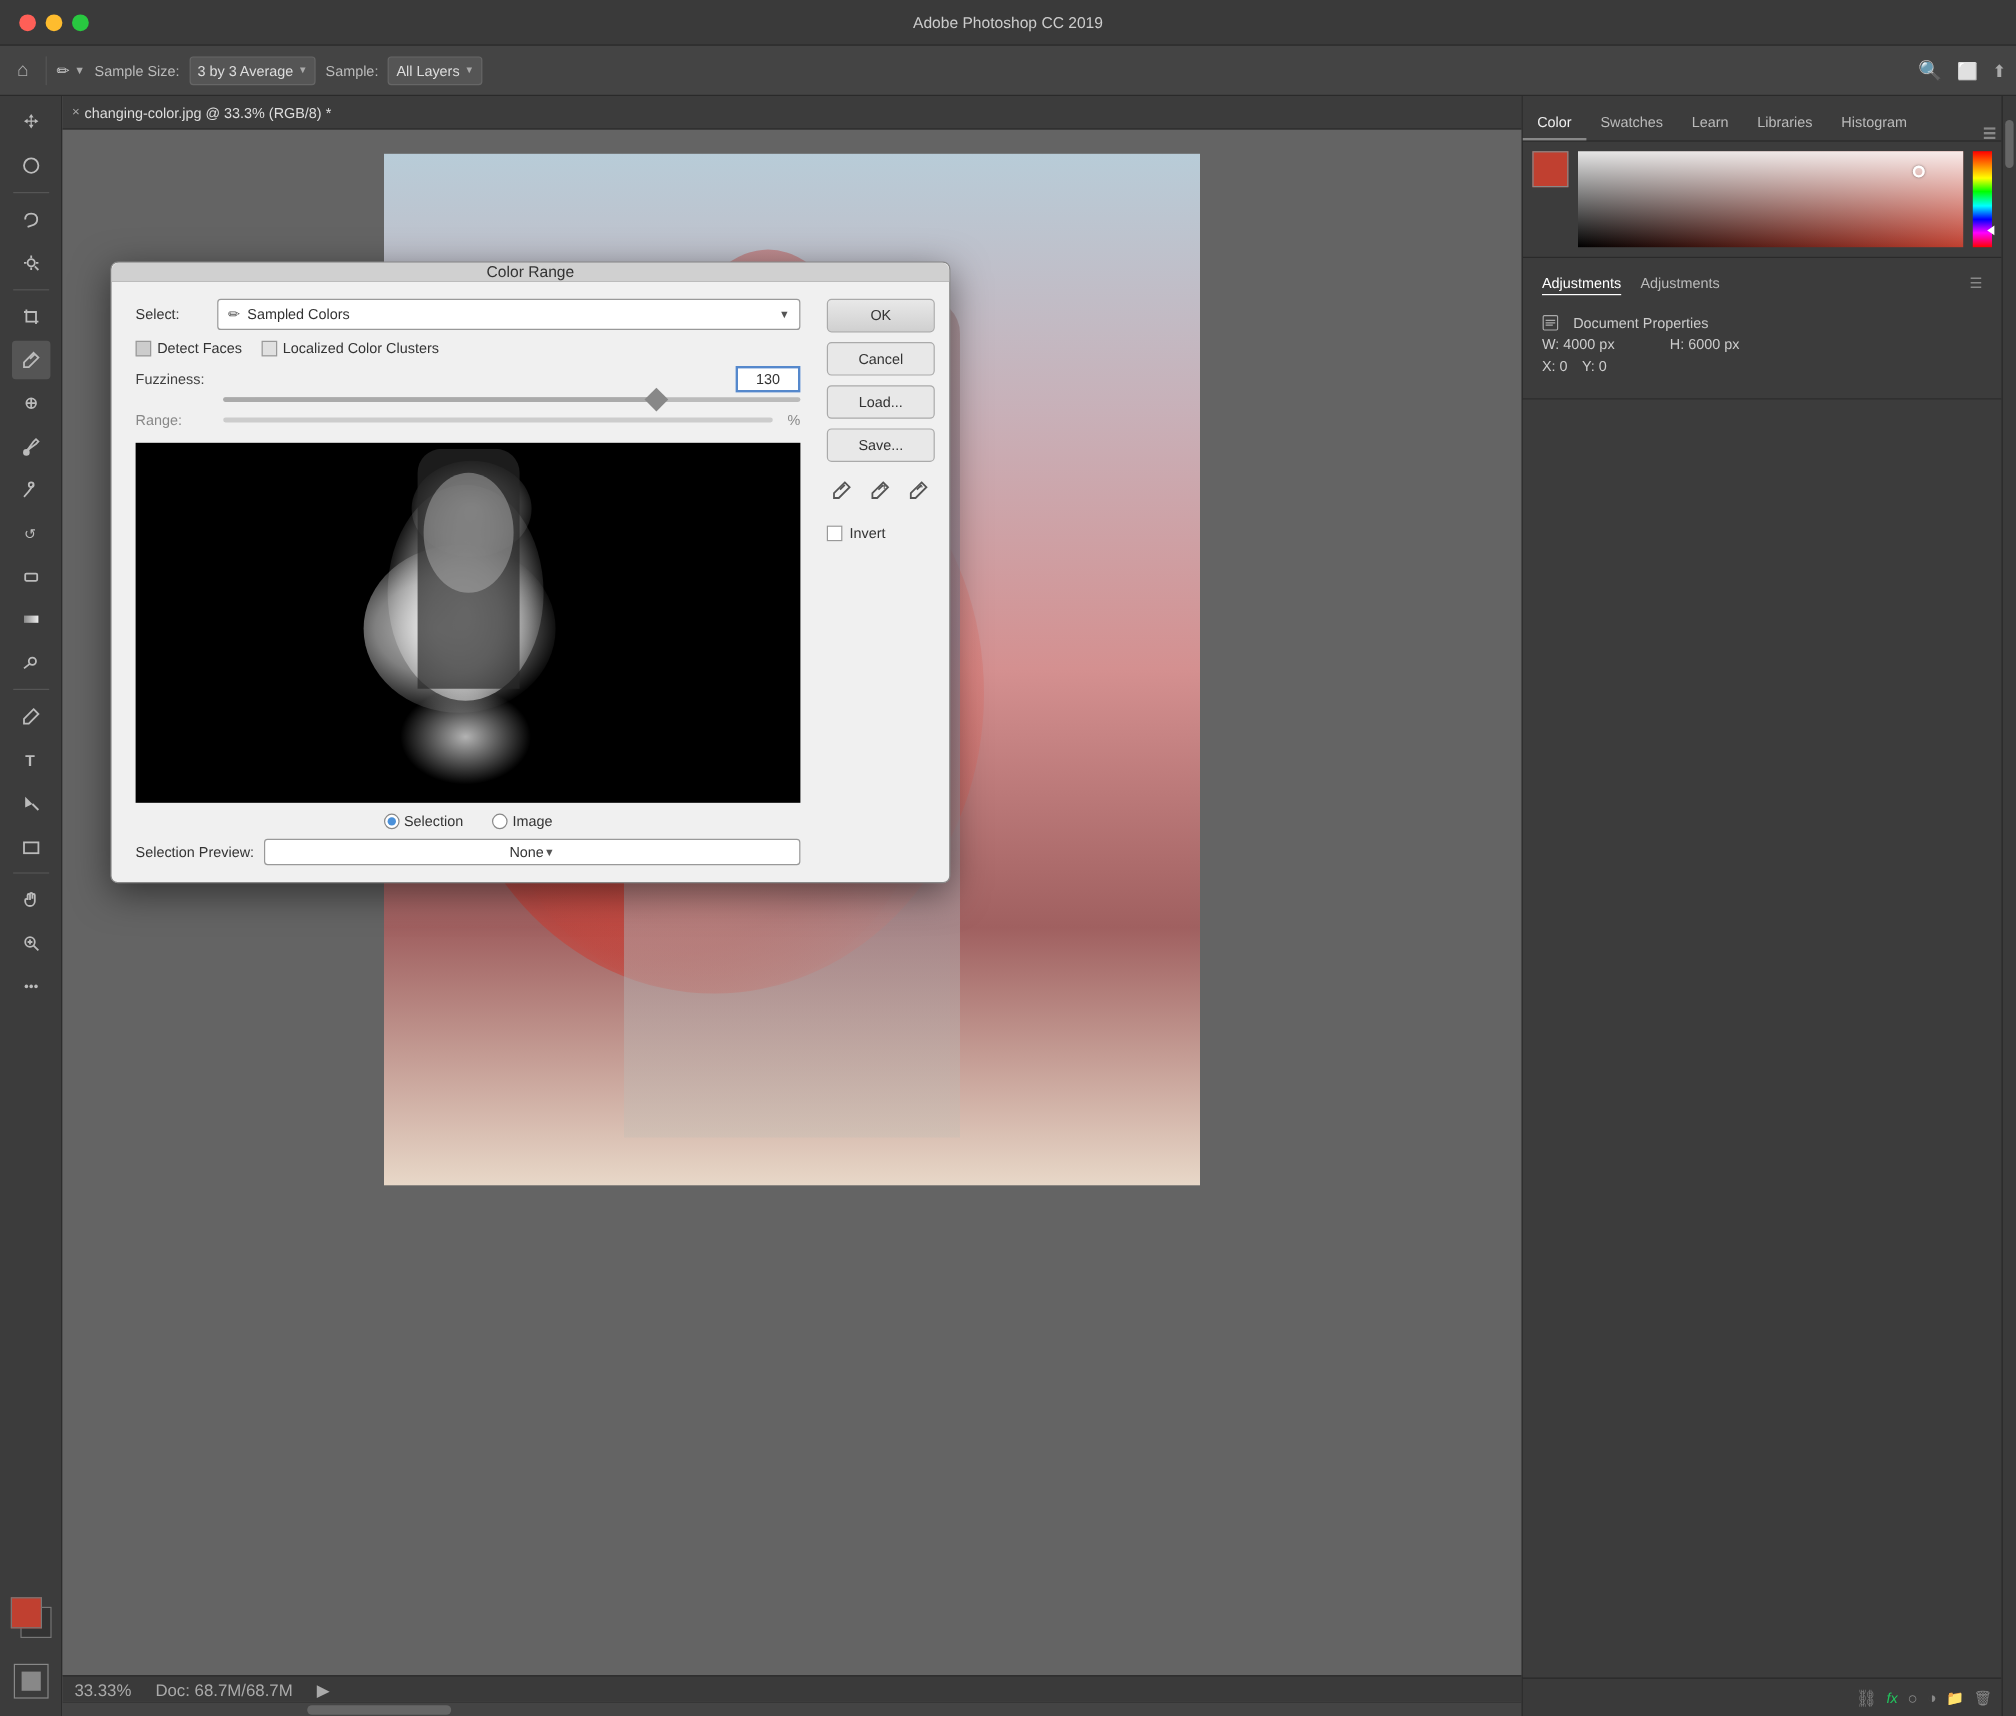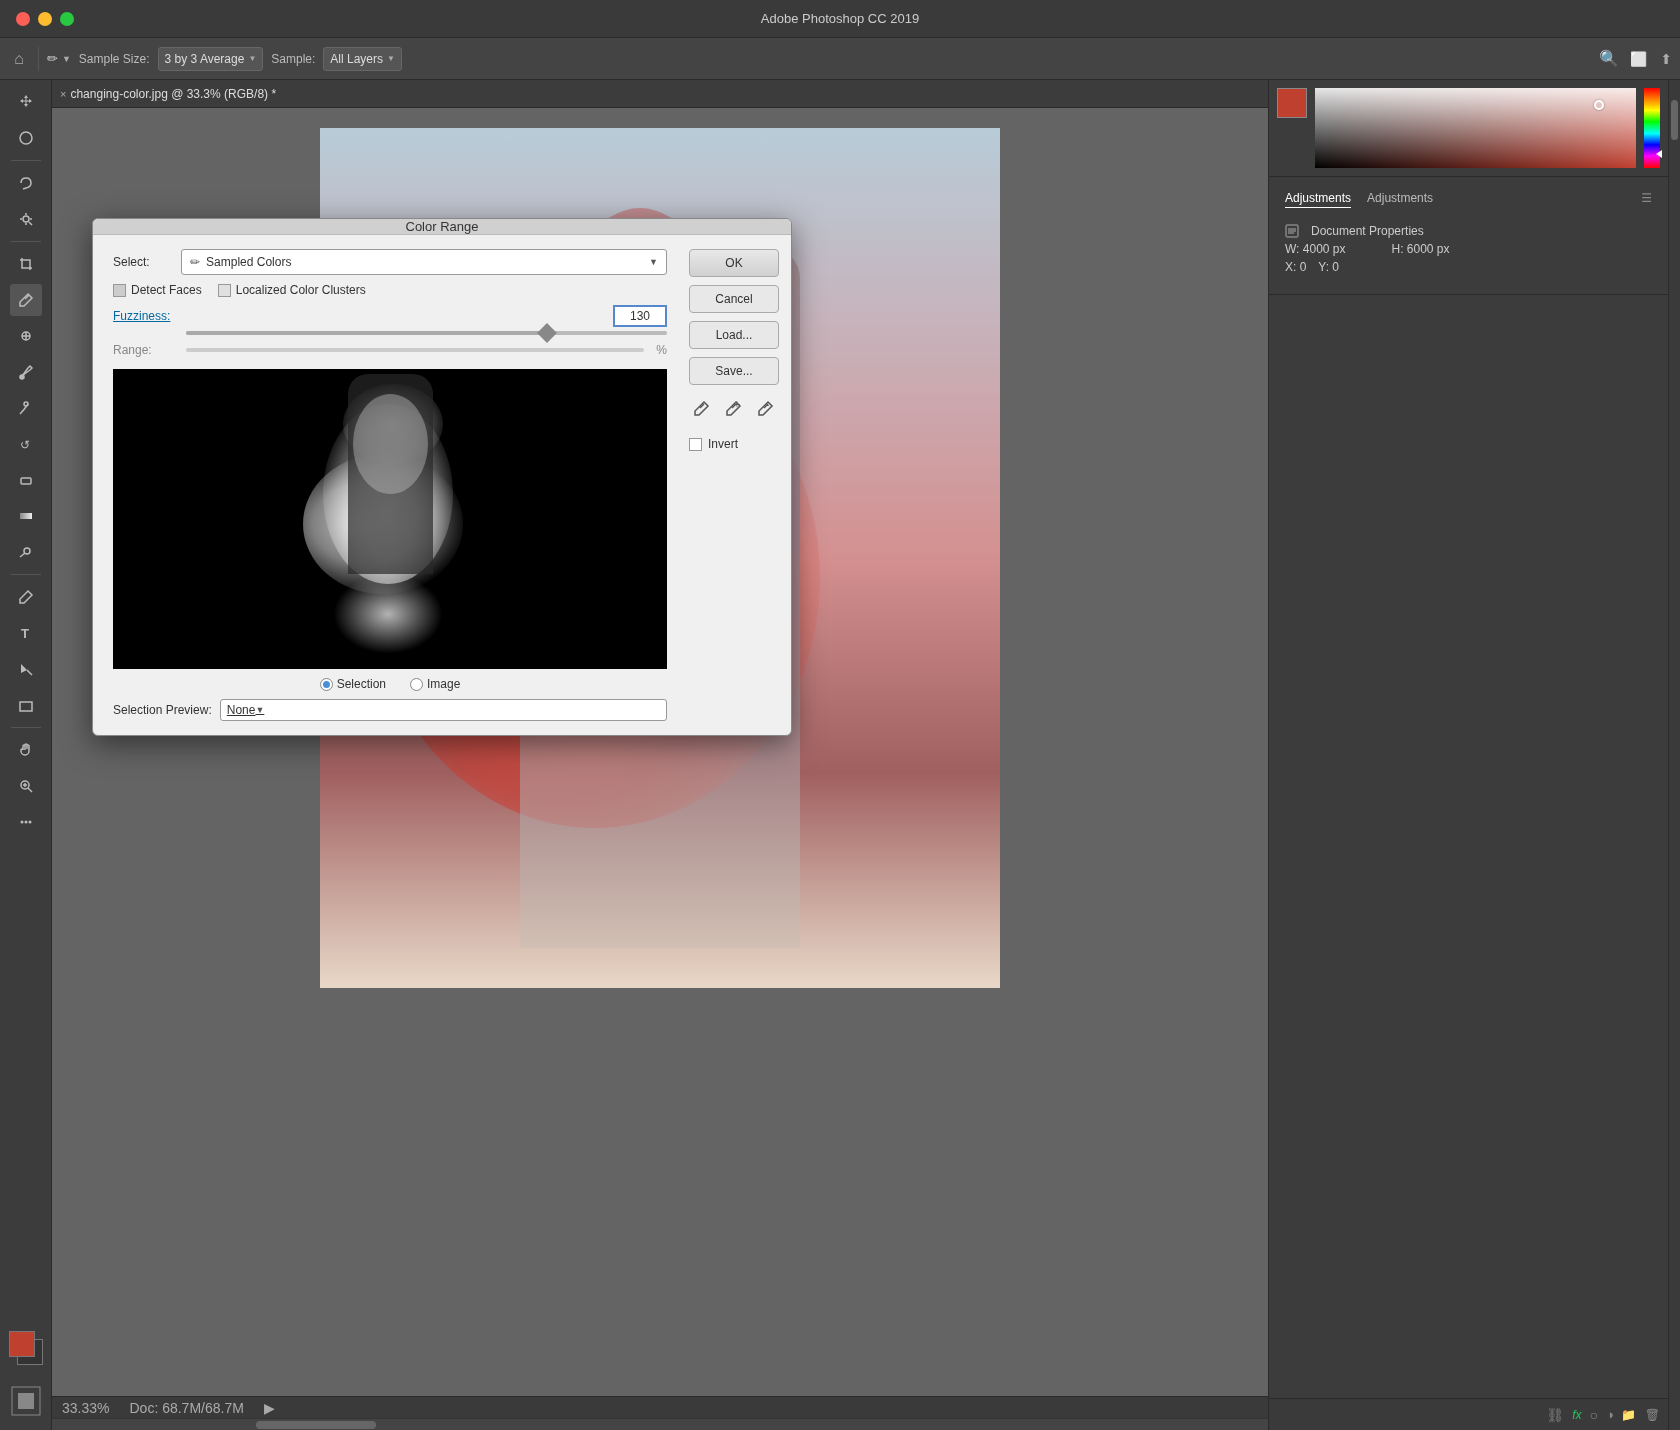--- a/index.html
+++ b/index.html
@@ -348,23 +348,22 @@
       background: #e0e0e0;
     }
     .fuzziness-row {
       display: flex;
       align-items: center;
       gap: 8px;
       margin-bottom: 4px;
     }
     .fuzziness-label {
       font-size: 12px;
-      color: #0369a1;
+      color: #404040;
       min-width: 65px;
-      text-decoration: underline;
     }
     .fuzziness-input {
       width: 38px;
       height: 20px;
       background: white;
       border: 2px solid #5588cc;
       font-size: 12px;
       color: #333;
       text-align: center;
       padding: 0 2px;
@@ -454,23 +453,22 @@
     .sp-select {
       flex: 1;
       height: 22px;
       background: white;
       border: 1px solid #999;
       border-radius: 3px;
       font-size: 12px;
       color: #333;
       display: flex;
       align-items: center;
-      justify-content: flex-start;
+      justify-content: center;
       padding: 0 6px;
-      text-decoration: underline;
     }
     .picker-icons {
       display: flex;
       flex-direction: column;
       gap: 6px;
       margin-top: 4px;
     }
     .picker-icon-row {
       display: flex;
       gap: 8px;
@@ -859,20 +857,44 @@
       <span>▶</span>
     </div>
 
     <div style="height:12px;background:#444;border-top:1px solid #333;display:flex;align-items:center;padding:0 4px;">
       <div style="width:120px;height:8px;background:#666;border-radius:4px;margin-left:200px;"></div>
     </div>
   </div>
 
   <div class="right-panel">
 
+    <div class="panel-tabs">
+      <div class="panel-tab active">
+        <span>Color</span>
+      </div>
+      <div class="panel-tab">
+        <span>Swatches</span>
+      </div>
+      <div class="panel-tab">
+        <span>Learn</span>
+      </div>
+      <div class="panel-tab">
+        <span>Libraries</span>
+      </div>
+      <div class="panel-tab">
+        <span>Histogram</span>
+      </div>
+      <div style="margin-left:auto;width:12px;height:12px;display:flex;align-items:center;justify-content:center;margin-right:4px;">
+        <svg width="10" height="10" viewBox="0 0 10 10" fill="#888">
+            <rect x="0" y="0" width="10" height="2"></rect>
+            <rect x="0" y="4" width="10" height="2"></rect>
+            <rect x="0" y="8" width="10" height="2"></rect>
+          </svg>
+      </div>
+    </div>
 
     <div class="color-panel">
       <div class="color-picker-area">
         <div style="width:30px;height:30px;background:#c04030;border:1px solid #888;cursor:pointer;"></div>
         <div style="flex:1;height:80px;position:relative;cursor:crosshair;">
           <div style="width:100%;height:100%;background:linear-gradient(to right, #000000, #c04030);position:absolute;top:0;left:0;"></div>
           <div style="width:100%;height:100%;background:linear-gradient(to bottom, rgba(255,255,255,0.9) 0%, rgba(0,0,0,0) 100%);position:absolute;top:0;left:0;"></div>
           <div style="width:10px;height:10px;border-radius:50%;border:2px solid white;position:absolute;top:15%;right:10%;box-shadow:0 0 2px rgba(0,0,0,0.5);"></div>
         </div>
         <div style="width:16px;height:80px;background:linear-gradient(to bottom, #ff0000 0%, #ff8000 14%, #ffff00 28%, #00ff00 42%, #00ffff 57%, #0000ff 71%, #ff00ff 85%, #ff0000 100%);position:relative;cursor:pointer;">

